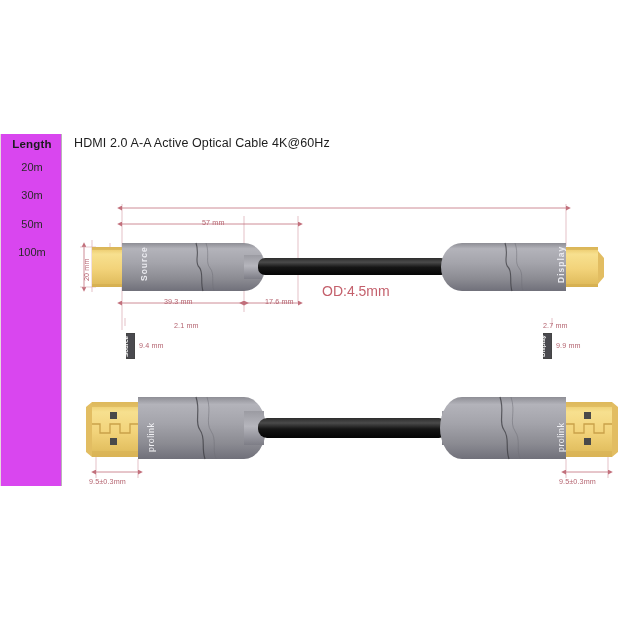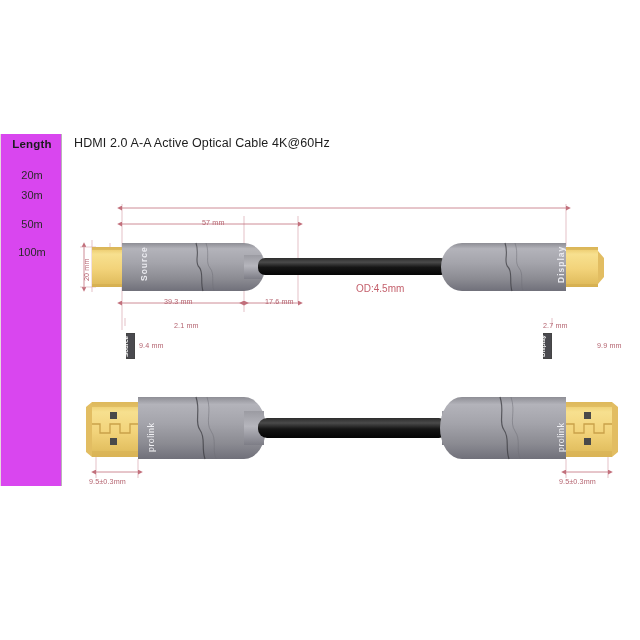--- a/index.html
+++ b/index.html
@@ -43,21 +43,21 @@
     letter-spacing: .2px;
   }
   .side-opt {
     position: absolute;
     left: 0;
     width: 62px;
     text-align: center;
     font-size: 11px;
     color: #2a2a2a;
   }
-  .side-opt.o0 { top: 27px; margin-top: 8px; }
+  .side-opt.o0 { top: 27px; }
   .side-opt.o1 { top: 55px; }
   .side-opt.o2 { top: 84px; }
   .side-opt.o3 { top: 112px; }
 
   
   #title {
     position: absolute;
     left: 74px; top: 136px;
     font-size: 12.5px;
     color: #1d1d1d;
@@ -81,24 +81,23 @@
     white-space: nowrap;
     font-family: "Liberation Sans", sans-serif;
     letter-spacing: .1px;
   }
   .dim.v {
     transform-origin: 0 0;
     transform: rotate(-90deg);
   }
   .od {
     position: absolute;
-    font-size: 10px;
+    font-size: 14px;
     color: #c4606c;
     white-space: nowrap;
-    margin-left: 34px;
   }
 
   
   .bodylbl {
     position: absolute;
     font-size: 8.5px;
     font-weight: bold;
     color: #e9e9ee;
     letter-spacing: 1px;
     transform-origin: 0 0;
@@ -303,21 +302,21 @@
   <div class="dim" style="left:126px; top:321px;margin-left:48px;">2.1 mm</div>
   <div class="minibox" style="left:126px; top:333px; width:9px; height:26px;">
     <span style="transform: translate(-9px, 11px) rotate(-90deg);">Source</span>
   </div>
   <div class="dim" style="left:139px; top:341px;">9.4 mm</div>
 
   <div class="dim" style="left:543px; top:321px;">2.7 mm</div>
   <div class="minibox" style="left:543px; top:333px; width:9px; height:26px;">
     <span style="transform: translate(-9px, 11px) rotate(-90deg);">Display</span>
   </div>
-  <div class="dim" style="left:556px; top:341px;margin-left:41px;">9.9 mm</div>
+  <div class="dim" style="left:556px; top:341px;">9.9 mm</div>
 
   <div class="brandlbl" style="left:146px; top:452px;">prolink</div>
   <div class="brandlbl" style="left:556px; top:452px;">prolink</div>
 
   <div class="dim" style="left:89px; top:477px;">9.5±0.3mm</div>
   <div class="dim" style="left:559px; top:477px;">9.5±0.3mm</div>
 
 </div>
 
 </body></html>

